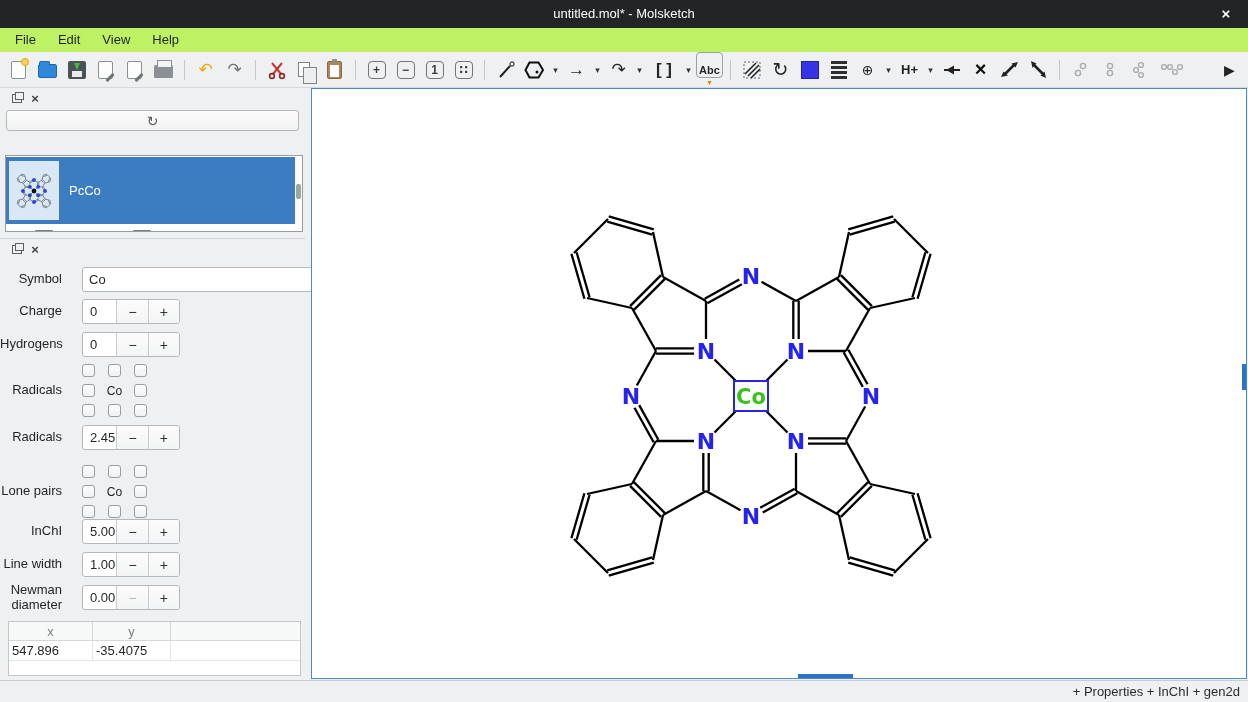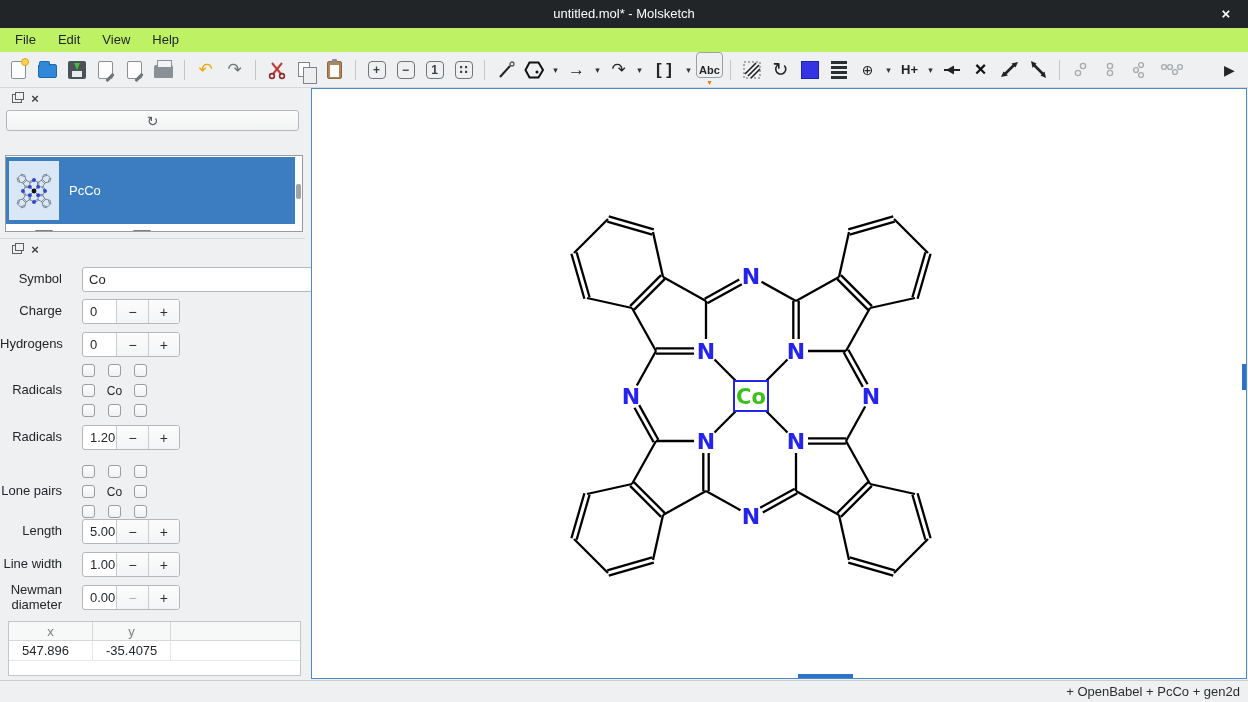--- a/index.html
+++ b/index.html
@@ -94,21 +94,21 @@
   .spinbtn { width:32px; display:flex; align-items:center; justify-content:center; border-left:1px solid #c9ccce; background:linear-gradient(#fcfcfc,#f3f4f5); font-size:14px; color:#2c2f31; }
   .spinbtn.grayed { color:#b0b4b7; }
   .cbgrid { display:grid; grid-template-columns:repeat(3,13px); grid-auto-rows:13px; column-gap:13px; row-gap:7px; align-items:center; justify-items:center; }
   .cb { width:13px; height:13px; border:1px solid #989da1; border-radius:3px; background:linear-gradient(#fdfdfd,#f0f1f2); }
   .cbcenter { font-size:12px; }
 
   .ctable { position:absolute; left:8px; width:293px; height:55px; border:1px solid #c3c6c8; background:#ffffff; font-size:13px; }
   .ctable .hrow { display:flex; height:19px; border-bottom:1px solid #d5d7d9; background:#f7f8f8; color:#7a7f83; }
   .ctable .hcell { border-right:1px solid #d5d7d9; display:flex; align-items:center; justify-content:center; }
   .ctable .drow { display:flex; height:20px; border-bottom:1px solid #e4e6e7; }
-  .ctable .dcell { border-right:1px solid #e4e6e7; display:flex; align-items:center; padding-left:13px; }
+  .ctable .dcell { border-right:1px solid #e4e6e7; display:flex; align-items:center; padding-left:3px; }
   .c1 { width:84px; } .c2 { width:78px; }
 
   
   .statusbar { height:22px; flex:0 0 auto; border-top:1px solid #c9cccf; display:flex; align-items:center; justify-content:flex-end; padding-right:8px; font-size:13px; color:#2b2e30; }
 
   
   .molsvg { position:absolute; left:189px; top:57px; }
   .molsvg text { font-family:"DejaVu Sans","Liberation Sans",sans-serif; }
 </style>
 </head>
@@ -466,21 +466,21 @@
             <span class="cb"></span>
             <span class="cb"></span>
             <span class="cb"></span>
             <span class="cb"></span>
           </div>
         </div>
 
         <div class="prow" style="top:186px; left:0;">
           <span class="plabel">Radicals</span>
           <span class="spin">
-            <span class="spinval">1.20</span>
+            <span class="spinval">2.45</span>
             <span class="spinbtn">−</span>
             <span class="spinbtn">+</span>
           </span>
         </div>
 
         <div class="prow" style="top:226px; left:0;">
           <span class="plabel">Lone pairs</span>
           <div class="cbgrid">
             <span class="cb"></span>
             <span class="cb"></span>
@@ -488,21 +488,21 @@
             <span class="cb"></span>
             <span class="cbcenter">Co</span>
             <span class="cb"></span>
             <span class="cb"></span>
             <span class="cb"></span>
             <span class="cb"></span>
           </div>
         </div>
 
         <div class="prow" style="top:280px; left:0;">
-          <span class="plabel">Length</span>
+          <span class="plabel">InChI</span>
           <span class="spin">
             <span class="spinval">5.00</span>
             <span class="spinbtn">−</span>
             <span class="spinbtn">+</span>
           </span>
         </div>
 
         <div class="prow" style="top:313px; left:0;justify-content:space-between;">
           <span class="plabel">Line width</span>
           <span class="spin">
@@ -620,15 +620,15 @@
           <text x="-45" y="-45" text-anchor="middle" dy="0.36em" font-size="22" font-weight="bold" fill="#2424ee">N</text>
           <text x="-45" y="45" text-anchor="middle" dy="0.36em" font-size="22" font-weight="bold" fill="#2424ee">N</text>
           <text x="45" y="45" text-anchor="middle" dy="0.36em" font-size="22" font-weight="bold" fill="#2424ee">N</text>
         </svg>
       <span class="hthumb"></span>
       <span class="vthumb"></span>
     </div>
   </div>
 
   <div class="statusbar">
-    <span>+ OpenBabel  + PcCo  + gen2d</span>
+    <span>+ Properties  + InChI  + gen2d</span>
   </div>
 </div>
 
 </body></html>

